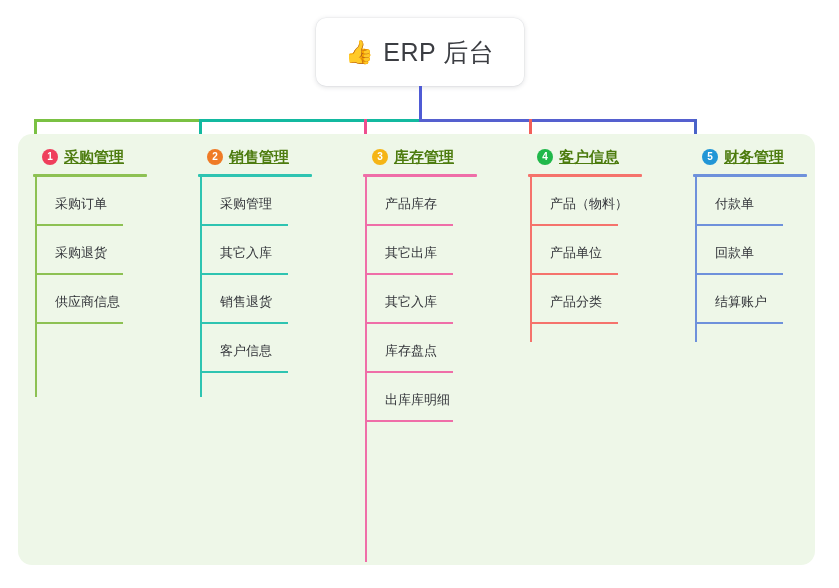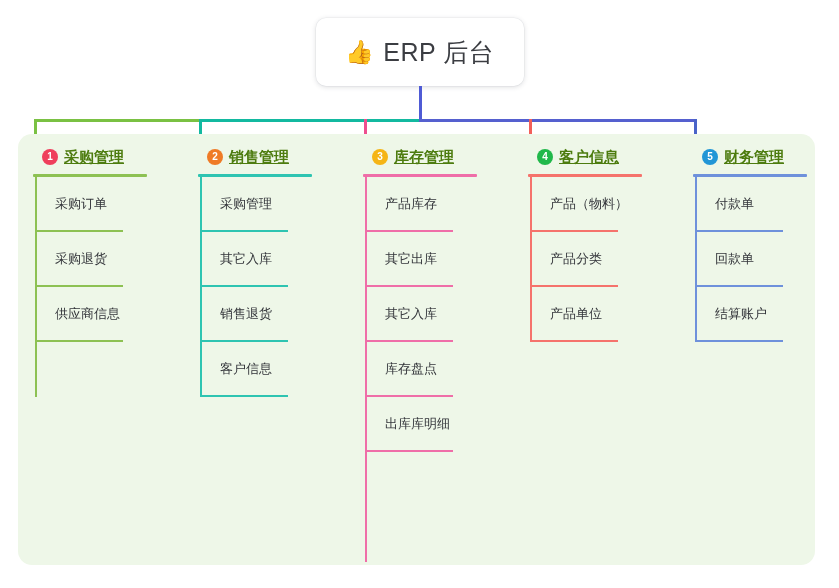--- a/index.html
+++ b/index.html
@@ -109,21 +109,21 @@
     margin-top: 0;
   }
   .spine {
     position: absolute;
     left: 2px;
     top: 0;
     width: 2px;
   }
   .leaf {
     position: relative;
-    height: 55px;
+    height: 49px;
     box-sizing: border-box;
   }
   .leaf-label {
     position: absolute;
     left: 22px;
     top: 18px;
     font-size: 13px;
     color: #33353a;
     white-space: nowrap;
   }
@@ -244,27 +244,27 @@
         <span class="cat-label">客户信息</span>
       </div>
       <div class="cat-rule" style="background: rgb(245, 115, 108);"></div>
       <div class="items">
         <div class="spine" style="background: rgb(245, 115, 108); height: 165px;"></div>
         <div class="leaf">
           <span class="leaf-label">产品（物料）</span>
           <div class="leaf-rule" style="background: rgb(245, 115, 108);"></div>
         </div>
         <div class="leaf">
+          <span class="leaf-label">产品单位</span>
+          <div class="leaf-rule" style="background: rgb(245, 115, 108);"></div>
+        </div>
+        <div class="leaf">
           <span class="leaf-label">产品分类</span>
           <div class="leaf-rule" style="background: rgb(245, 115, 108);"></div>
         </div>
-        <div class="leaf">
-          <span class="leaf-label">产品单位</span>
-          <div class="leaf-rule" style="background: rgb(245, 115, 108);"></div>
-        </div>
       </div>
     </div>
     <div class="column" style="left: 693px;">
       <div class="cat-head">
         <span class="badge" style="background: rgb(33, 150, 214);">5</span>
         <span class="cat-label">财务管理</span>
       </div>
       <div class="cat-rule" style="background: rgb(110, 145, 219);"></div>
       <div class="items">
         <div class="spine" style="background: rgb(110, 145, 219); height: 165px;"></div>

